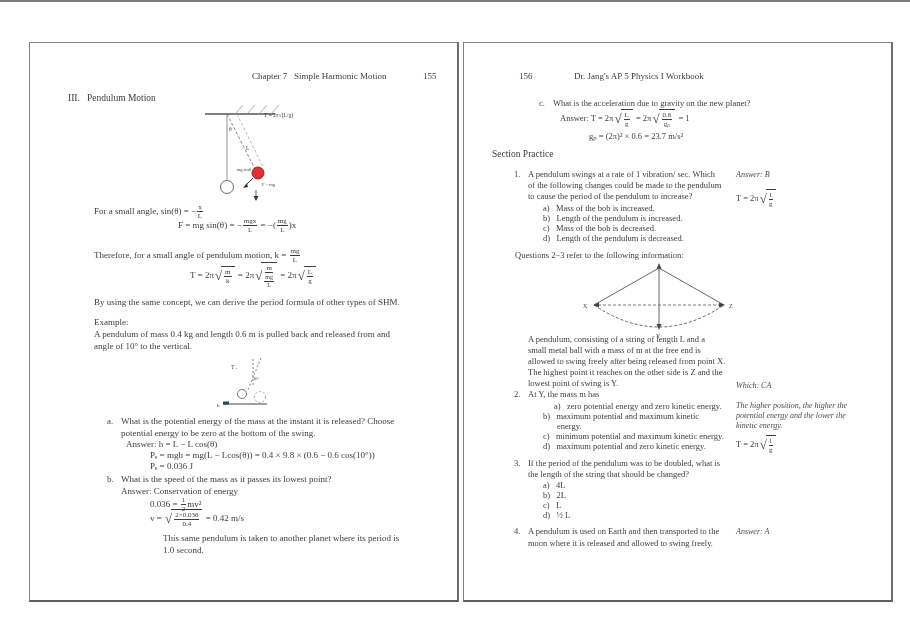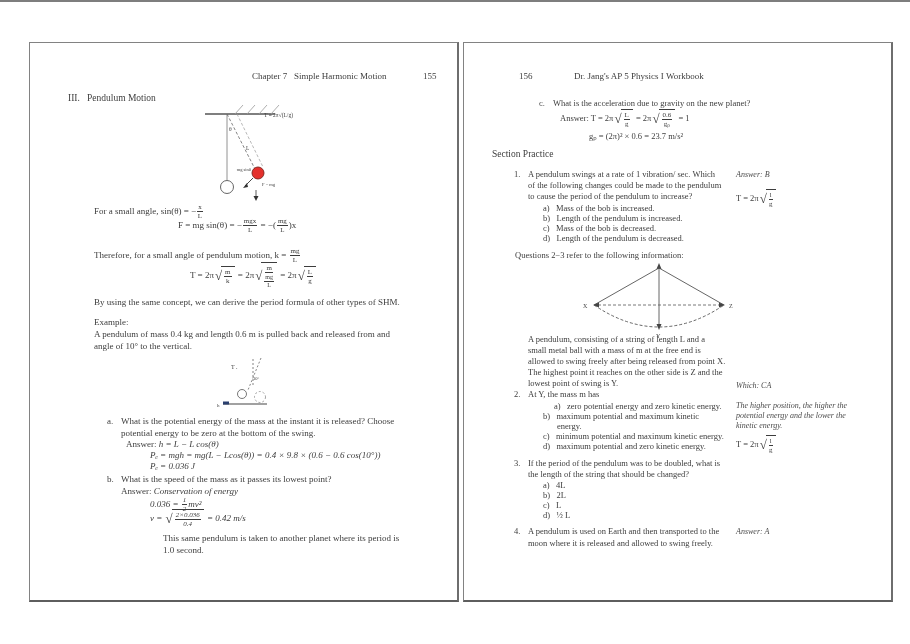--- a/index.html
+++ b/index.html
@@ -11,21 +11,21 @@
   .top-rule { position:absolute; left:0; top:0; width:910px; height:2px; background:#7e7e7e; }
   .page {
     position:absolute; top:42px; width:430px; height:560px; background:#fff;
     border:1px solid #828282; border-bottom:2px solid #5e5e5e; border-right:2px solid #6e6e6e;
   }
   #page-left { left:29px; }
   #page-right { left:463px; }
   .t { position:absolute; font-size:9px; line-height:11px; white-space:pre; }
   .s85 { font-size:8.5px; }
   .b { font-weight:normal; }
-  .i { font-style:italic; }
+  .i { }
   .margin-note { font-size:8px; font-style:italic; color:#4a4a4a; }
   .fx { display:flex; align-items:center; }
   .fr { display:inline-flex; flex-direction:column; align-items:center; font-size:7px; line-height:1.15; text-align:center; margin:0 1px; }
   .fr .fn { border-bottom:0.8px solid #3d3d3d; padding:0 1px; display:block; }
   .fr .fd { display:block; }
   .fr .fr { font-size:6px; margin:0; }
   .sq { display:inline-flex; align-items:center; margin:0 1px; }
   .sq .rs { font-size:13px; line-height:0.75; align-self:stretch; display:flex; align-items:center; margin-right:-1px; }
   .sq .sb { border-top:0.8px solid #3d3d3d; padding:1px 2px 0 2px; display:inline-flex; align-items:center; }
   svg text { fill:#3d3d3d; font-family:"Liberation Serif", serif; }

